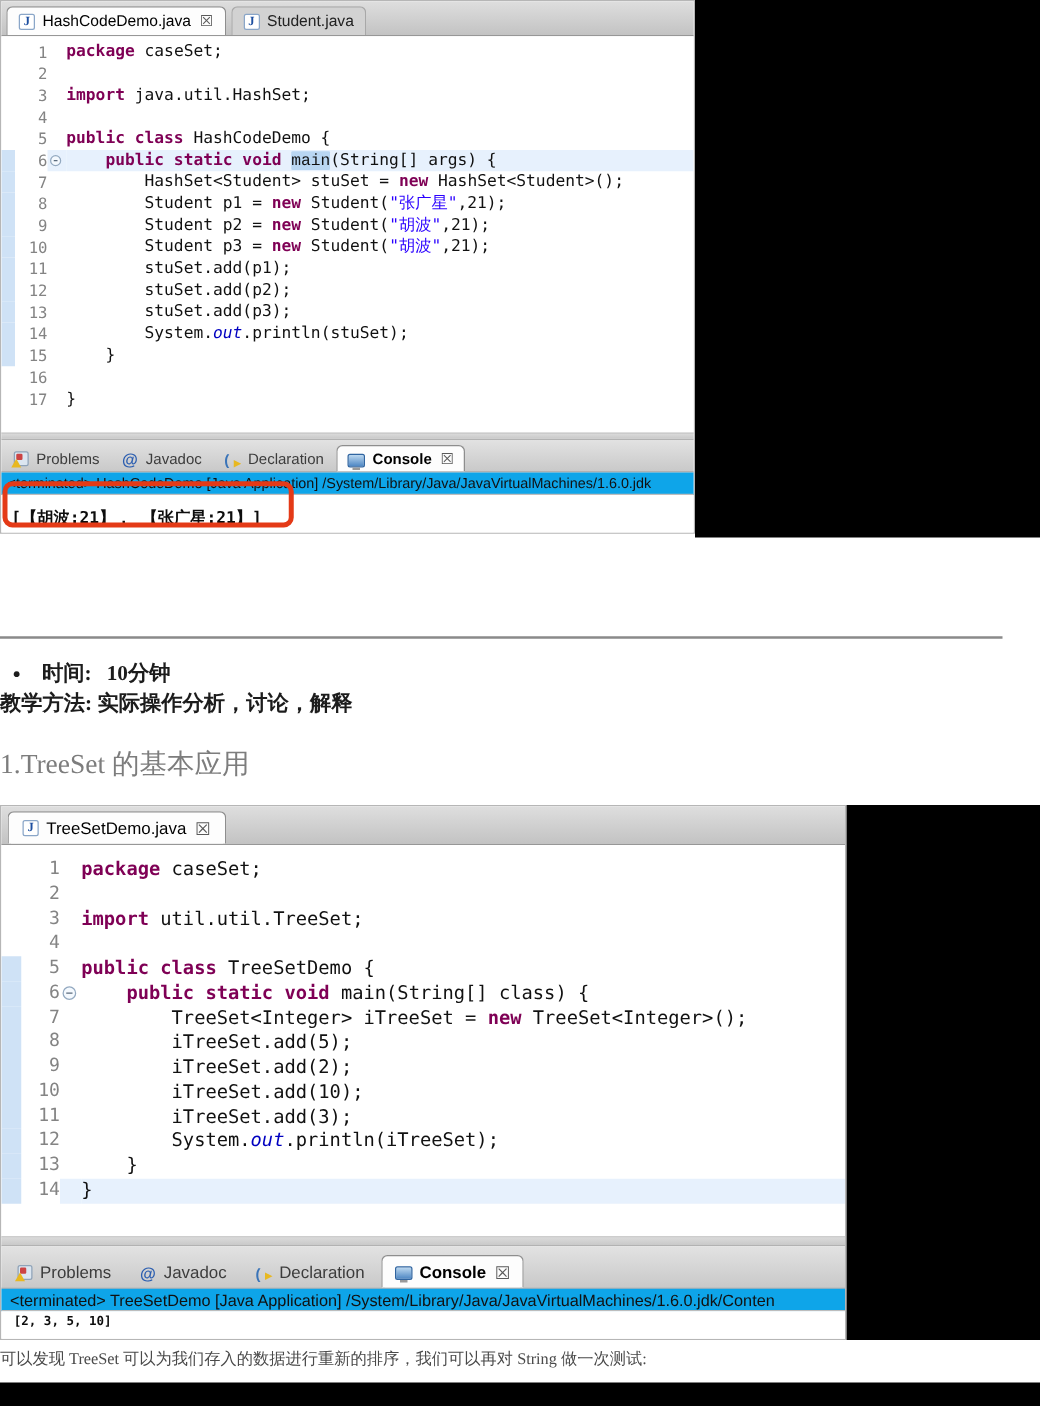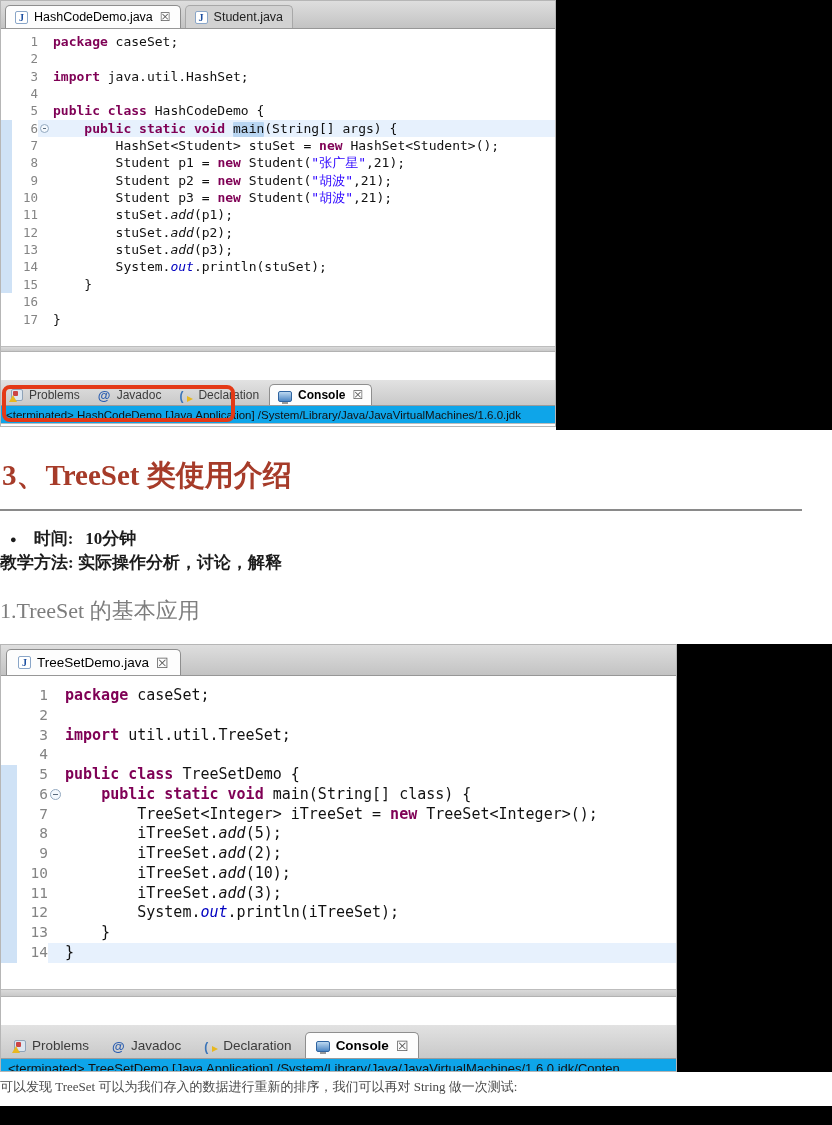--- a/index.html
+++ b/index.html
@@ -55,31 +55,31 @@
   .foldmark { position:absolute; border:1px solid #93a9c0; background:#f4f9fe; border-radius:50%; }
   .s1 .foldmark { width:9px; height:9px; left:2px; top:4px; }
   .s2 .foldmark { width:11px; height:11px; left:2px; top:4px; }
   .foldmark::after { content:""; position:absolute; left:2px; right:2px; top:50%; height:1px; background:#5a6b7d; }
   .ct { margin:0; flex:1; font-family:"DejaVu Sans Mono", monospace; font-size:inherit;
         line-height:inherit; white-space:pre; color:#111; }
   .cl.hl .ct, .cl.hl .fcell { background:var(--line-highlight); }
   .seg-kw { color:var(--keyword); font-weight:bold; }
   .seg-str { color:var(--string); }
   .seg-fld { color:var(--field); font-style:italic; }
-  .seg-meth { font-style:italic; }
+  .seg-meth { }
   .seg-occ { background:var(--occurrence); border-radius:1px;font-family:Liberation Mono, monospace; }
 
   
   .sash { background:linear-gradient(180deg,#dadada,#c9c9c9); border-top:1px solid #bdbdbd; border-bottom:1px solid #b2b2b2; }
   .s1 .sash { height:6px; }
   .s2 .sash { height:8px; }
 
   
   .ctabbar { display:flex; align-items:flex-end; background:linear-gradient(180deg,#e2e2e2,#c9c9c9);
-             border-bottom:1px solid #9b9b9b;margin-top:28px; }
+             border-bottom:1px solid #9b9b9b; }
   .s1 .ctabbar { height:26px; }
   .s2 .ctabbar { height:34px; }
   .ctab { display:flex; align-items:center; color:#3c3c3c; border-radius:5px 5px 0 0; }
   .s1 .ctab { padding:3px 8px; margin-left:2px; font-size:12px; }
   .s2 .ctab { padding:5px 10px; margin-left:3px; font-size:13.5px; }
   .ctab.active { background:#fdfdfd; border:1px solid #8e8e8e; border-bottom:none; color:#000; }
   .ctab.active .clabel { font-weight:bold; }
 
   .cicon { display:inline-block; position:relative; margin-right:6px; flex:none; }
   .icon-problems { width:12px; height:12px; background:#dce6f0; border:1px solid #8fa3b8; border-radius:2px; }
@@ -266,21 +266,20 @@
           <span class="cicon icon-console"></span>
           <span class="clabel">Console</span>
           <span class="tclose">☒</span>
         </div>
       </div>
     <div class="status">&lt;terminated&gt; HashCodeDemo [Java Application] /System/Library/Java/JavaVirtualMachines/1.6.0.jdk</div>
     <div class="coutput">[【胡波:21】， 【张广星:21】]</div>
     <div class="redbox"></div>
   </div>
 
-  <h2 class="doctext heading">3、TreeSet 类使用介绍</h2>
   <div class="hrule"></div>
   <div class="doctext bline">
     <span class="bullet">●</span>
     <span>时间:</span>
     <span class="tvalue">10分钟</span>
   </div>
   <div class="doctext mline">教学方法: 实际操作分析，讨论，解释</div>
   <div class="doctext sub">1.TreeSet 的基本应用</div>
 
   <div class="shot s2">

